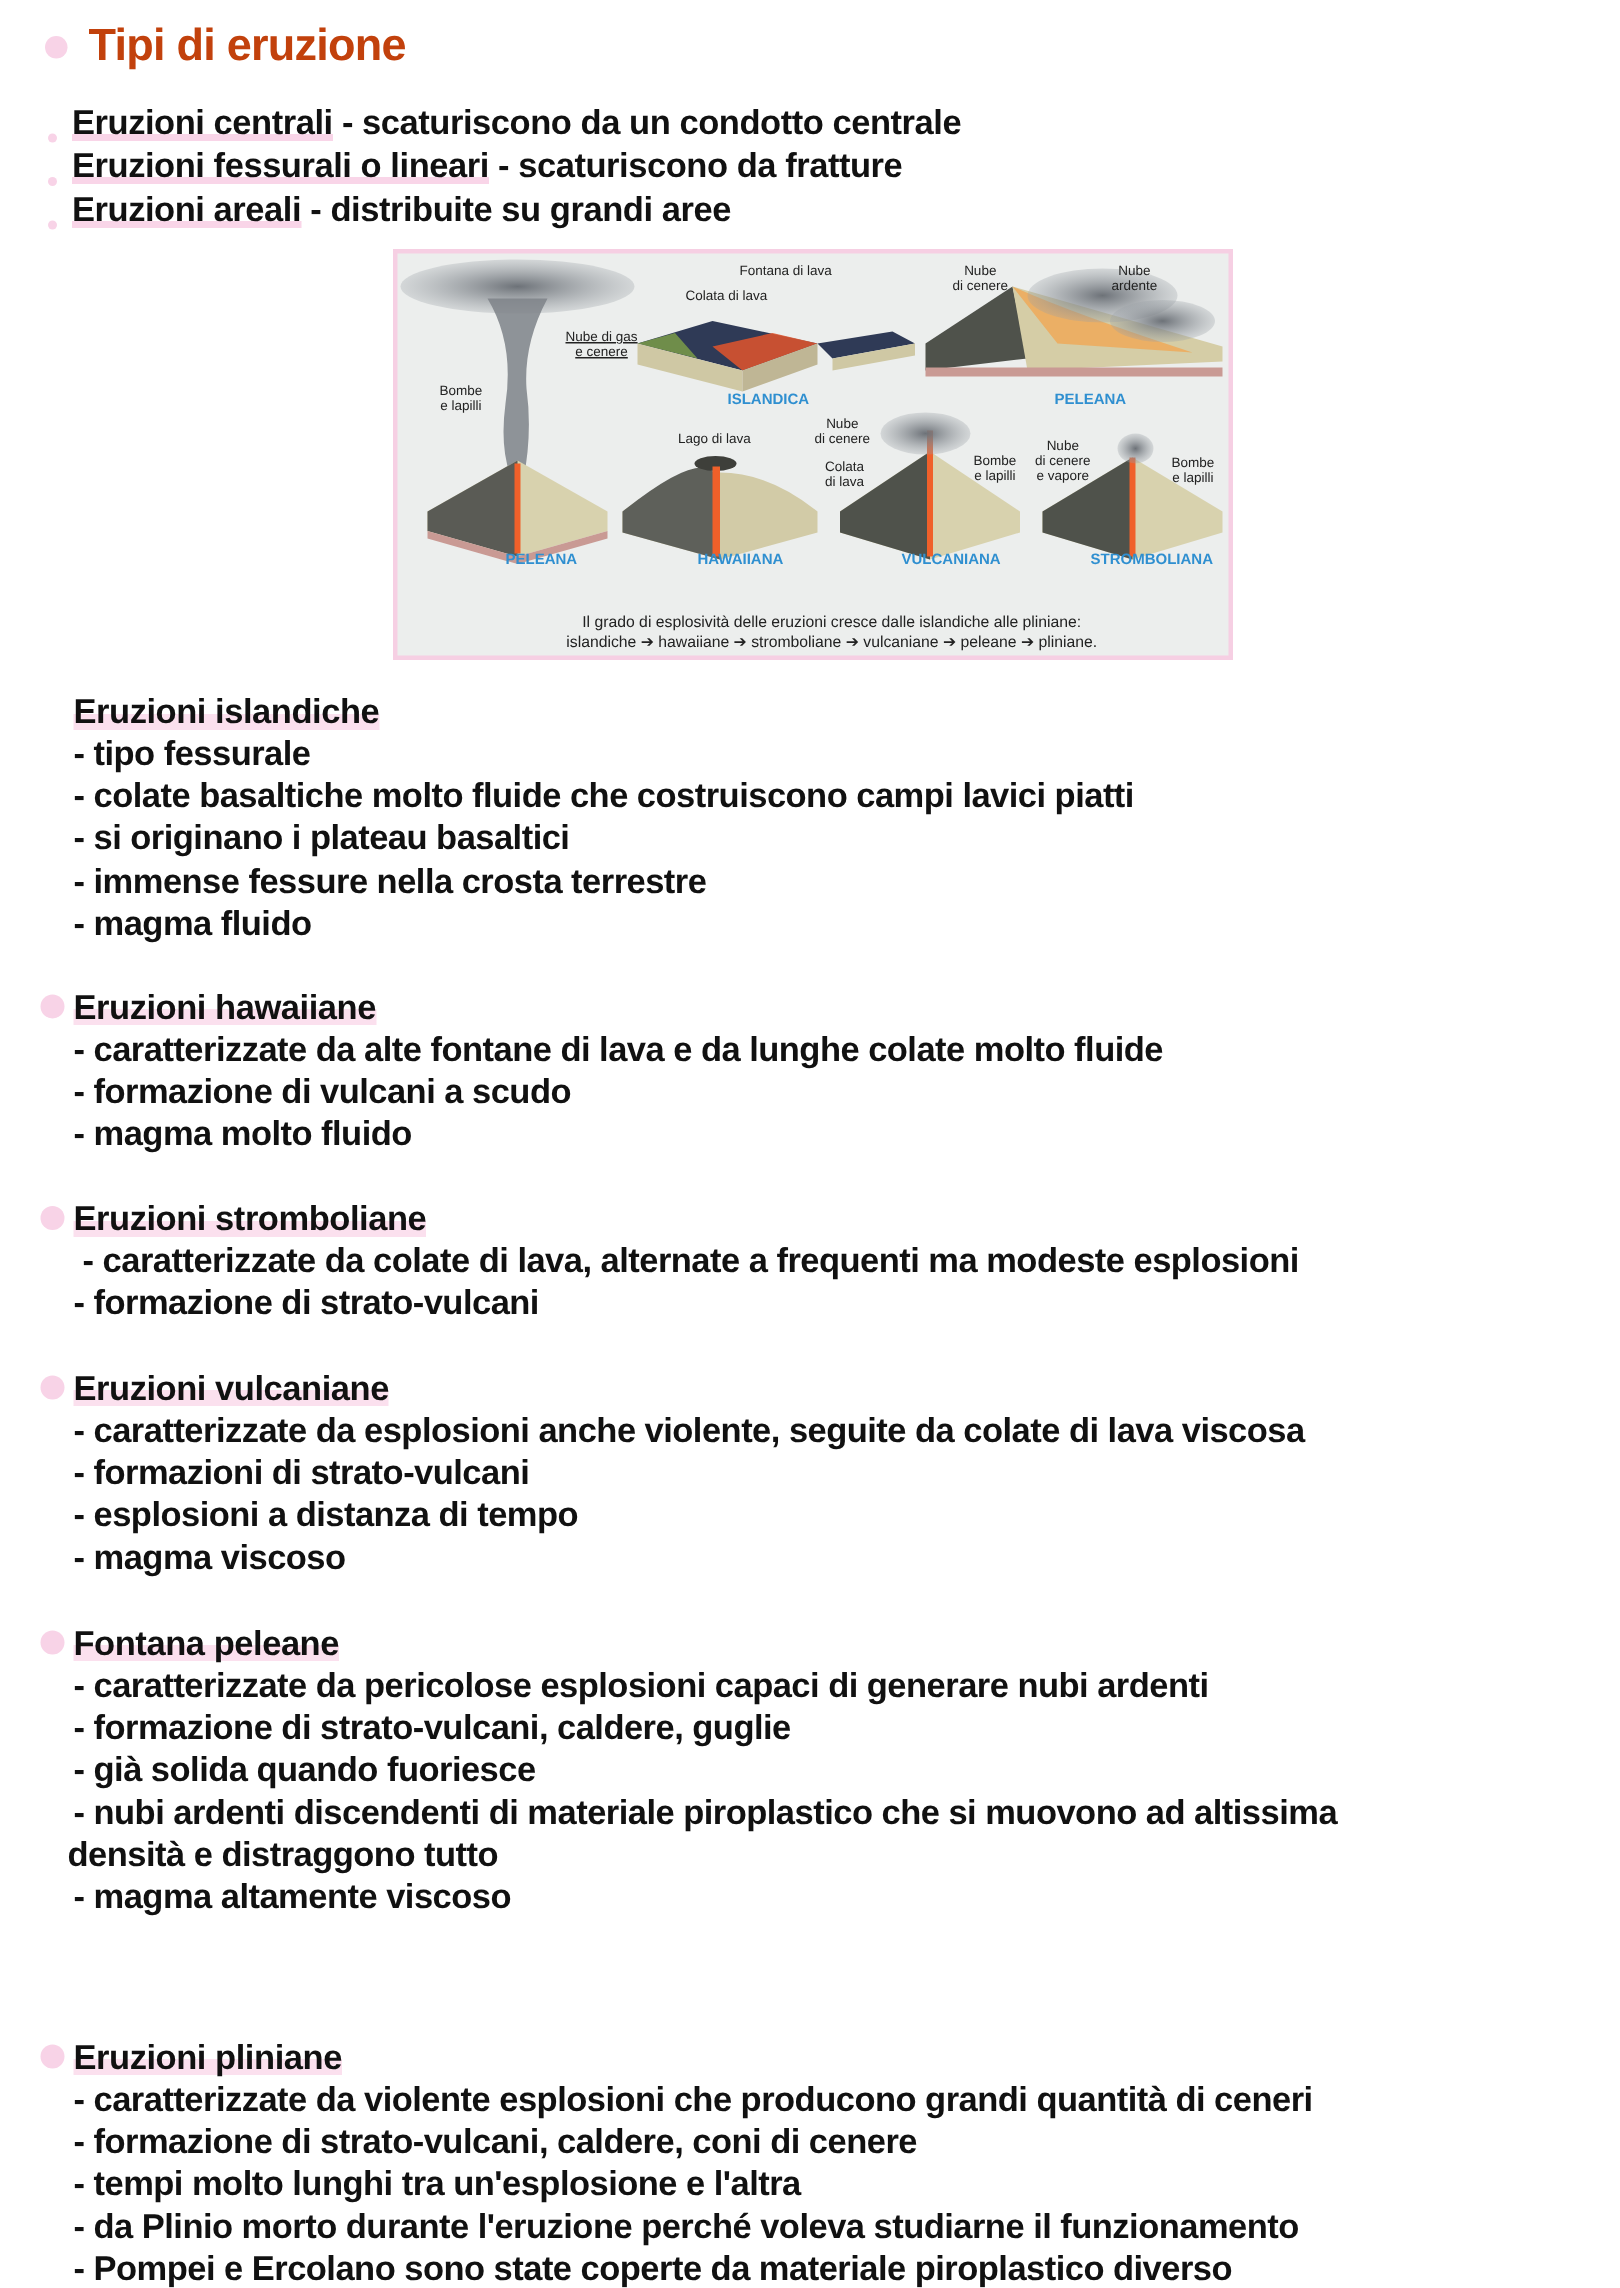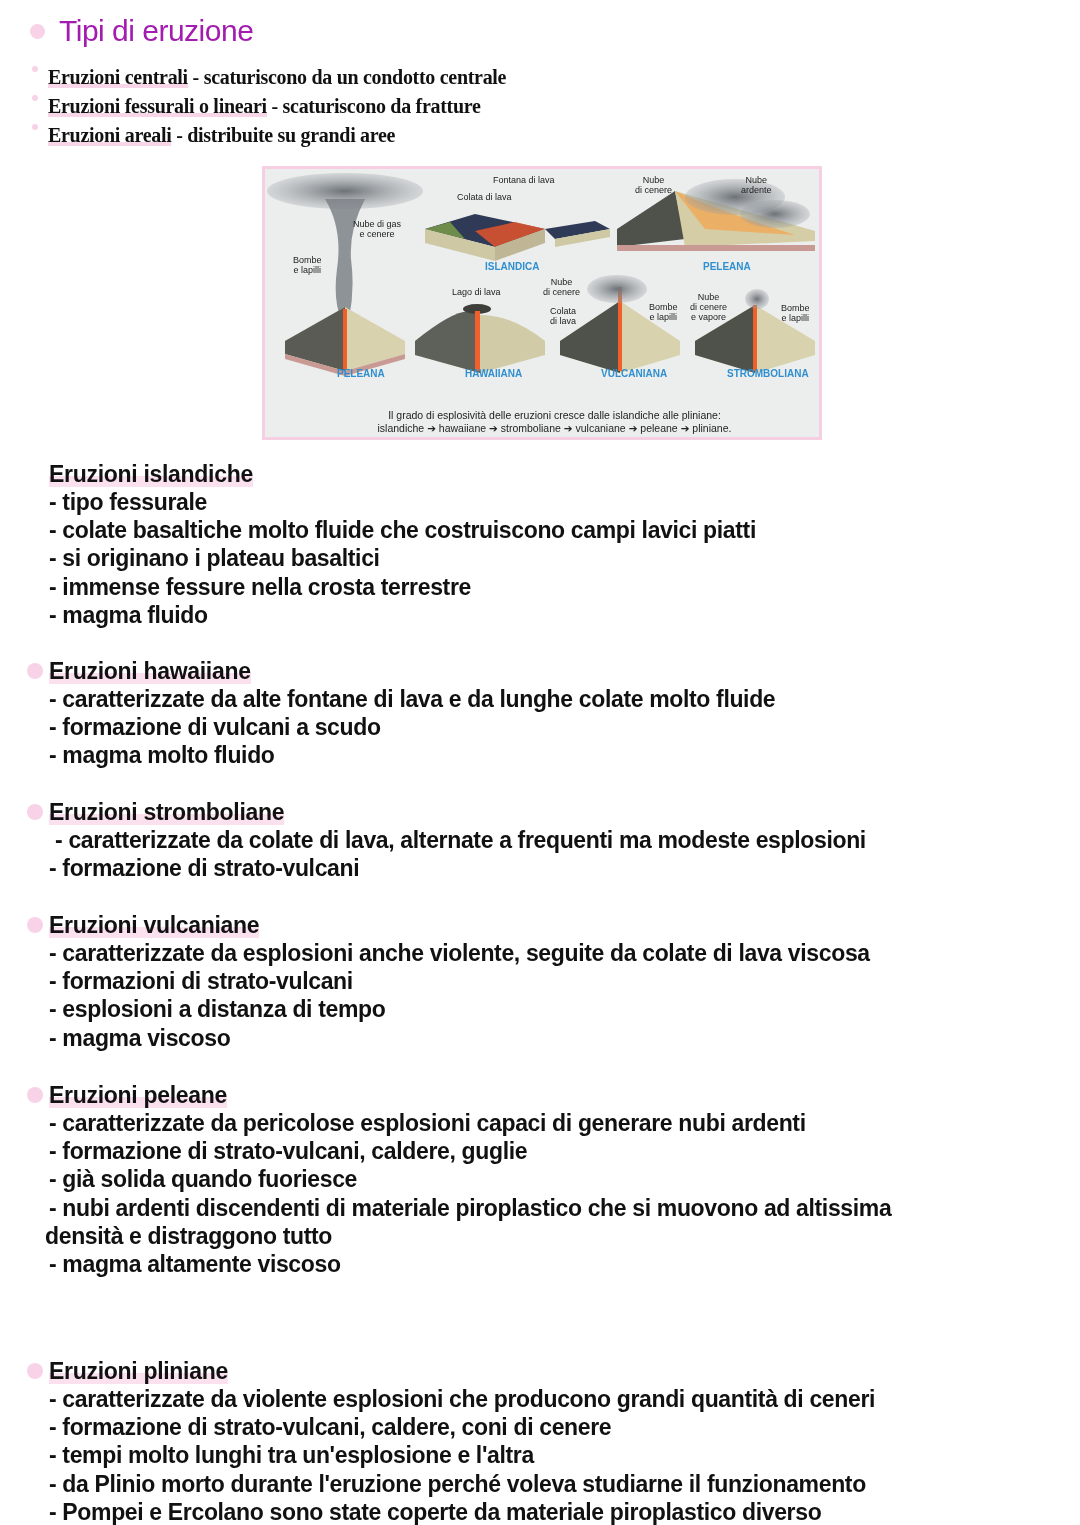--- a/index.html
+++ b/index.html
@@ -1,22 +1,22 @@
 <!DOCTYPE html>
 <html><head>
 <meta charset="utf-8">
 <style>
   html, body { margin:0; padding:0; background:#ffffff; }
   body { width:1080px; height:1525px; position:relative; overflow:hidden;
          font-family:"Liberation Sans", sans-serif; color:#111; }
   .title { position:absolute; left:30px; top:14px; display:flex; align-items:center;
-           font-size:30px; color:#a21caf; font-weight:normal; letter-spacing:-0.5px; }
+           font-size:30px; color:#c2410c; font-weight:bold; letter-spacing:-0.5px; }
   .title .dot { width:15px; height:15px; border-radius:50%; background:#f8d3e7; margin-right:14px; }
   .intro { position:absolute; left:32px; top:66px; }
-  .intro .row { display:flex; align-items:flex-start; height:29px; font-size:20px; font-weight:bold; letter-spacing:-0.3px;font-family:Liberation Serif, serif; }
+  .intro .row { display:flex; align-items:flex-end; height:29px; font-size:23px; font-weight:bold; letter-spacing:-0.3px; }
   .intro .bullet { width:6px; height:6px; border-radius:50%; background:#f8d3e7; margin-right:10px; }
   .hl { background:linear-gradient(transparent 78%, #f9d5e8 78%, #f9d5e8 96%, transparent 96%); }
 
   .figure { position:absolute; left:262px; top:166px; width:560px; height:274px;
             background:#eceeed; border:3px solid #f6cfe3; box-sizing:border-box; overflow:hidden; }
   .lbl { position:absolute; font-size:9px; color:#222; text-align:center; line-height:10px; }
   .name { position:absolute; font-size:10px; font-weight:bold; color:#2f8fd0;padding-left:12px; }
   .caption { position:absolute; left:0; right:0; top:240px; text-align:center; font-size:10.5px; color:#222; line-height:13px;padding-left:25px; }
 
   .section { position:absolute; left:0;margin-left:21px; }
@@ -93,21 +93,21 @@
     <polygon points="295,172 355,132 355,204 295,186" fill="#4f524b"></polygon>
     <rect x="353" y="118" width="4" height="84" fill="#f0602a"></rect>
     <ellipse cx="352" cy="120" rx="30" ry="14" fill="url(#smoke)"></ellipse>
 
     <polygon points="430,172 490,136 550,172 550,186 490,204 430,186" fill="#d8d2ae"></polygon>
     <polygon points="430,172 490,136 490,204 430,186" fill="#4f524b"></polygon>
     <rect x="488" y="136" width="4" height="66" fill="#f0602a"></rect>
     <ellipse cx="492" cy="130" rx="12" ry="10" fill="url(#smoke)"></ellipse>
   </svg>
 
-  <div class="lbl" style="left:88px;top:50px;white-space:pre;">Nube di gas
+  <div class="lbl" style="left:112px;top:50px;white-space:pre;text-decoration:underline;">Nube di gas
 e cenere</div>
   <div class="lbl" style="left:28px;top:86px;white-space:pre;">Bombe
 e lapilli</div>
   <div class="lbl" style="left:228px;top:6px;">Fontana di lava</div>
   <div class="lbl" style="left:192px;top:23px;">Colata di lava</div>
   <div class="lbl" style="left:370px;top:6px;white-space:pre;">Nube
 di cenere</div>
   <div class="lbl" style="left:476px;top:6px;white-space:pre;">Nube
 ardente</div>
   <div class="lbl" style="left:187px;top:118px;">Lago di lava</div>
@@ -174,21 +174,21 @@
   </div>
   <div class="line">- caratterizzate da esplosioni anche violente, seguite da colate di lava viscosa</div>
   <div class="line">- formazioni di strato-vulcani</div>
   <div class="line">- esplosioni a distanza di tempo</div>
   <div class="line">- magma viscoso</div>
 </div>
 
 <div class="section" style="top:1081px;">
   <div class="sec-head">
     <span class="sdot"></span>
-    <span class="txt">Eruzioni peleane</span>
+    <span class="txt">Fontana peleane</span>
   </div>
   <div class="line">- caratterizzate da pericolose esplosioni capaci di generare nubi ardenti</div>
   <div class="line">- formazione di strato-vulcani, caldere, guglie</div>
   <div class="line">- già solida quando fuoriesce</div>
   <div class="line">- nubi ardenti discendenti di materiale piroplastico che si muovono ad altissima</div>
   <div class="line" style="padding-left: 24px;">densità e distraggono tutto</div>
   <div class="line">- magma altamente viscoso</div>
 </div>
 
 <div class="section" style="top:1357px;">

